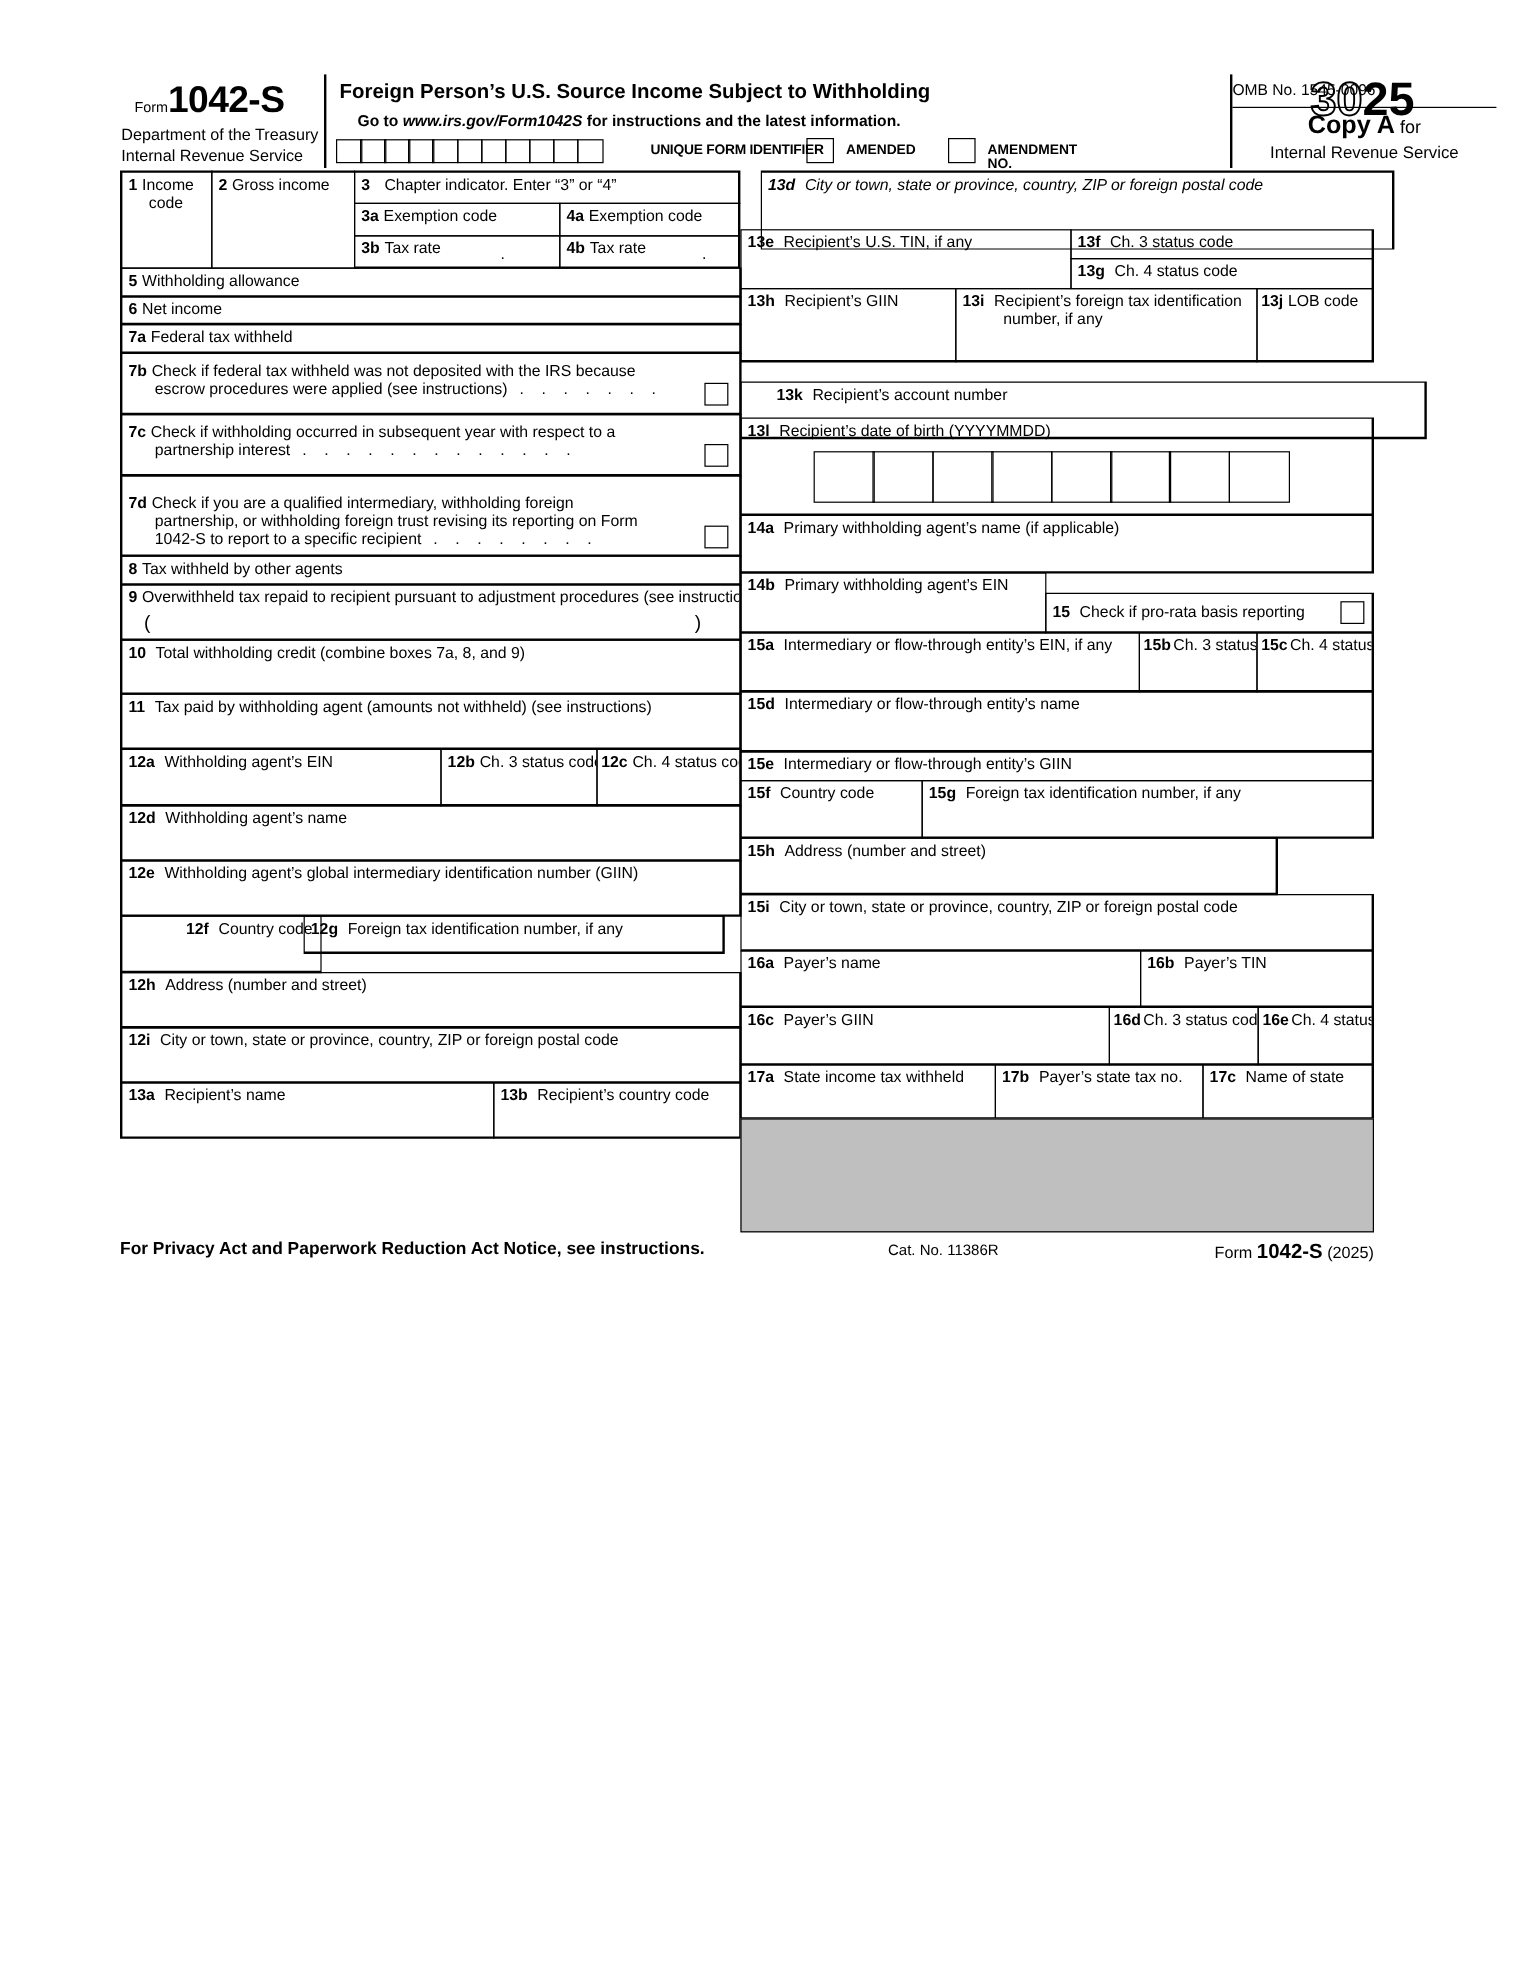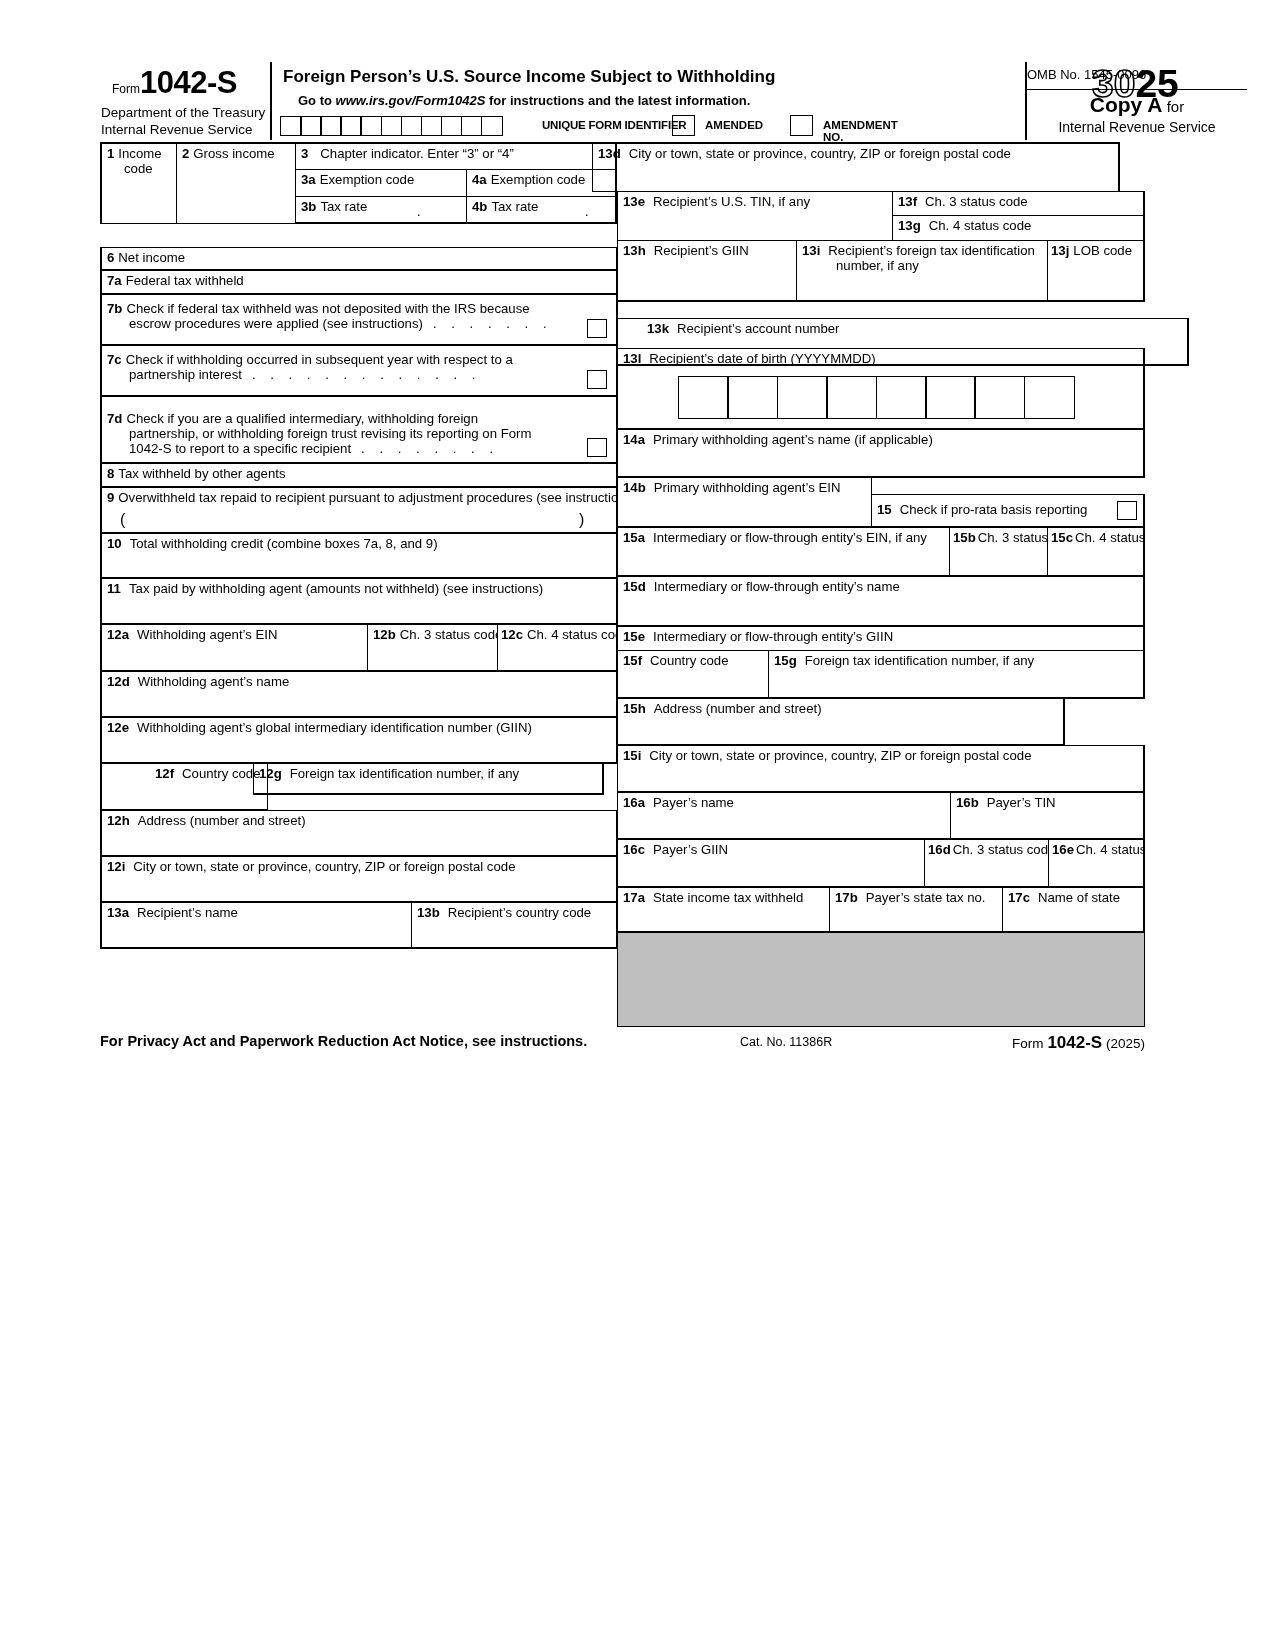--- a/index.html
+++ b/index.html
@@ -234,20 +234,23 @@
 
     <div class="cell b2" style="left:195px; top:54px; width:172px; height:28px;">
       <div class="lbl"><b class="num">3b</b><span>Tax rate</span></div>
       <span class="dot2" style="left:121px; top:7px;">.</span>
     </div>
     <div class="cell b2 r2" style="left:366px; top:54px; width:151px; height:28px;">
       <div class="lbl"><b class="num">4b</b><span>Tax rate</span></div>
       <span class="dot2" style="left:118px; top:7px;">.</span>
     </div>
 
+    <div class="cell l2 r2 b2" style="left:0; top:81px; width:518px; height:25px;">
+      <div class="lbl"><b class="num">5</b><span>Withholding allowance</span></div>
+    </div>
 
     <div class="cell l2 r2 b2" style="left:0; top:105px; width:518px; height:24px;">
       <div class="lbl"><b class="num">6</b><span>Net income</span></div>
     </div>
 
     <div class="cell l2 r2 b2" style="left:0; top:128px; width:518px; height:25px;">
       <div class="lbl"><b class="num">7a</b><span>Federal tax withheld</span></div>
     </div>
 
     <div class="cell l2 r2 b2" style="left:0; top:152px; width:518px; height:52px;">
@@ -321,21 +324,21 @@
     </div>
 
     <div class="cell l2 b2" style="left:0; top:760px; width:312px; height:47px;">
       <div class="lbl"><b class="num">13a</b><span style="margin-left:4px">Recipient’s name</span></div>
     </div>
     <div class="cell b2 r2" style="left:311px; top:760px; width:207px; height:47px;">
       <div class="lbl"><b class="num">13b</b><span style="margin-left:4px">Recipient’s country code</span></div>
     </div>
 
 
-    <div class="cell t2 r2" style="left:492px; top:0; width:528px; height:50px;">
+    <div class="cell t2 r2" style="left:534px; top:0; width:528px; height:66px;font-style:italic;">
       <div class="lbl"><b class="num">13d</b><span style="margin-left:4px">City or town, state or province, country, ZIP or foreign postal code</span></div>
     </div>
 
     <div class="cell" style="left:517px; top:49px; width:276px; height:50px;">
       <div class="lbl"><b class="num">13e</b><span style="margin-left:4px">Recipient’s U.S. TIN, if any</span></div>
     </div>
 
     <div class="cell r2" style="left:792px; top:49px; width:253px; height:25px;">
       <div class="lbl"><b class="num">13f</b><span style="margin-left:4px">Ch. 3 status code</span></div>
     </div>

